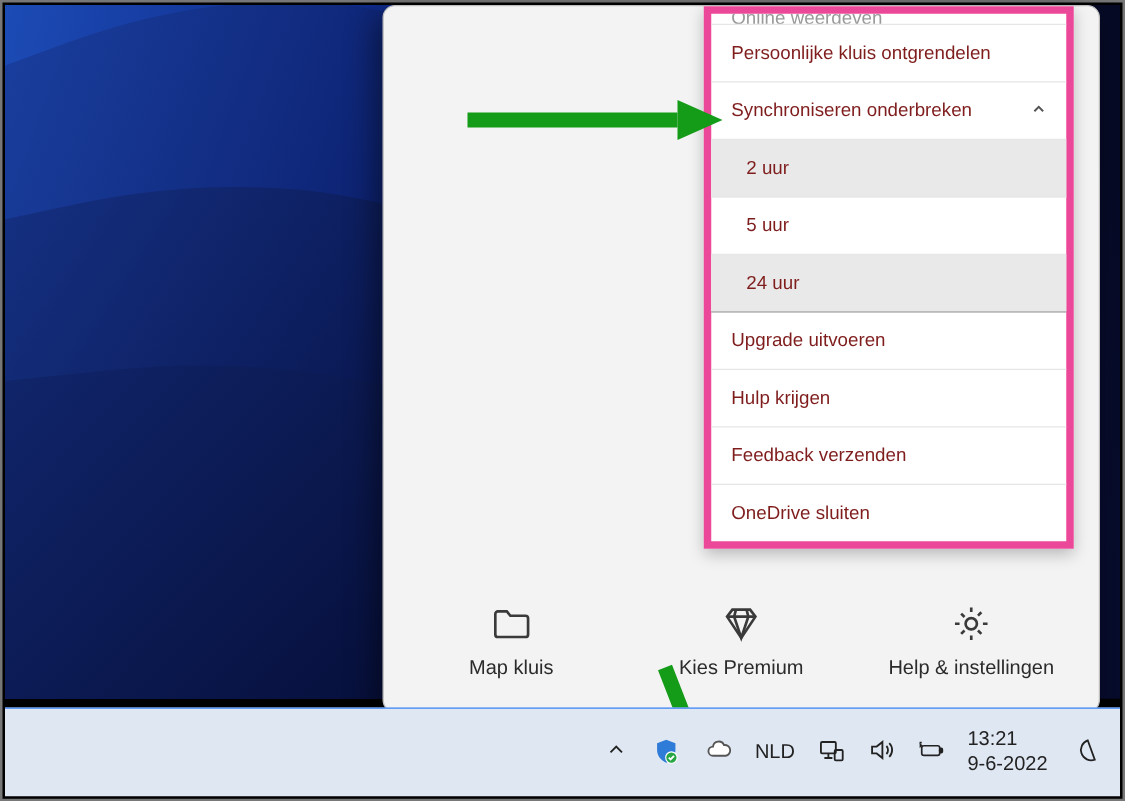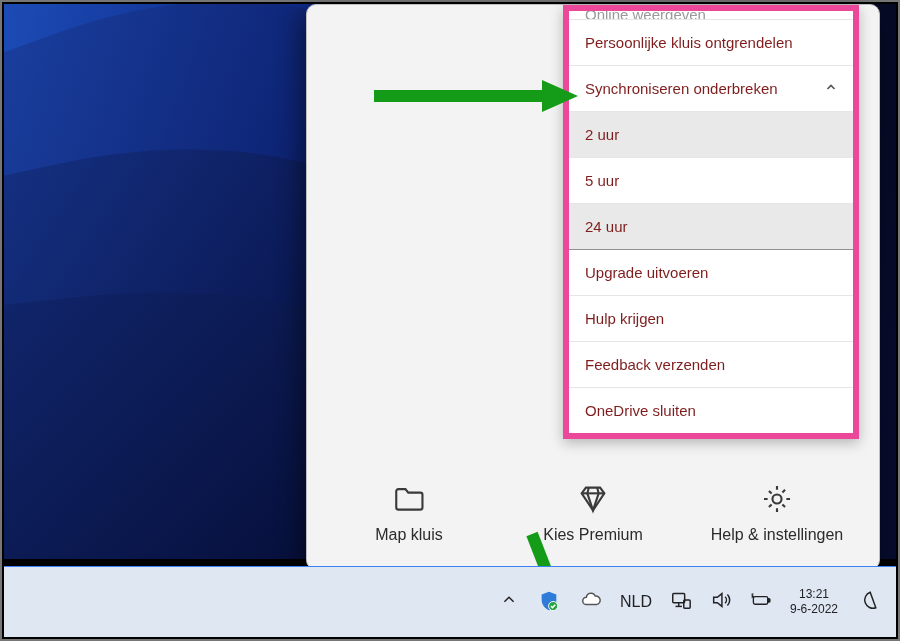--- a/index.html
+++ b/index.html
@@ -17,33 +17,33 @@
   .panel{position:absolute;right:18px;top:2px;width:572px;height:564px;background:#f3f3f3;border:1px solid #bfbfbf;border-radius:10px;box-shadow:-6px 8px 24px rgba(0,0,0,.45);}
   .panel .bottom{position:absolute;left:0;right:0;bottom:0;height:112px;display:flex;justify-content:space-around;align-items:center;padding:0 10px;}
   .bottom-btn{display:flex;flex-direction:column;align-items:center;gap:10px;width:165px;cursor:pointer;color:#2b2b2b;font-size:16px;}
   .bottom-btn svg{width:34px;height:34px;stroke:#3a3a3a;fill:none;stroke-width:1.5;}
 
   
   .menu{position:absolute;top:0;right:20px;width:284px;background:#fff;border:6px solid #ec4899;box-shadow:0 4px 12px rgba(0,0,0,.25);}
   .menu .item{padding:14px 16px;font-size:15px;color:#7f1d1d;border-bottom:1px solid #e6e6e6;cursor:pointer;display:flex;justify-content:space-between;align-items:center;}
   .menu .item.top-cut{height:8px;padding:0 16px;line-height:8px;color:#999;overflow:hidden;border-bottom:1px solid #e6e6e6;}
   .menu .group{border-bottom:1px solid #8f8f8f;}
-  .menu .sub .item{padding-left:16px;}
+  .menu .sub .item{padding-left:28px;}
   .menu .item.hovered{background:#e9e9e9;}
   .menu .expand{font-size:12px;color:#555;}
 
   
   .arrow{position:absolute;}
   .arrow svg{overflow:visible;}
 
   
   .taskbar{position:absolute;left:2px;right:2px;bottom:2px;height:70px;background:#dfe7f3;border-top:1px solid #3b82f6;display:flex;align-items:center;}
   .tray{position:absolute;right:12px;top:0;bottom:0;display:flex;align-items:center;gap:18px;color:#222;}
   .tray .txt{font-size:16px;}
-  .tray .clock{text-align:center;line-height:1.25;font-size:12px;margin-right:6px;}
+  .tray .clock{text-align:left;line-height:1.25;font-size:16px;margin-right:6px;}
   .tray svg{width:22px;height:22px;stroke:#222;fill:none;stroke-width:1.6;}
   .shield{width:24px;height:24px;}
 </style>
 </head>
 <body>
 <div class="frame">
 
   <div class="wallpaper">
     <div class="petal p1"></div>
     <div class="petal p2"></div>

